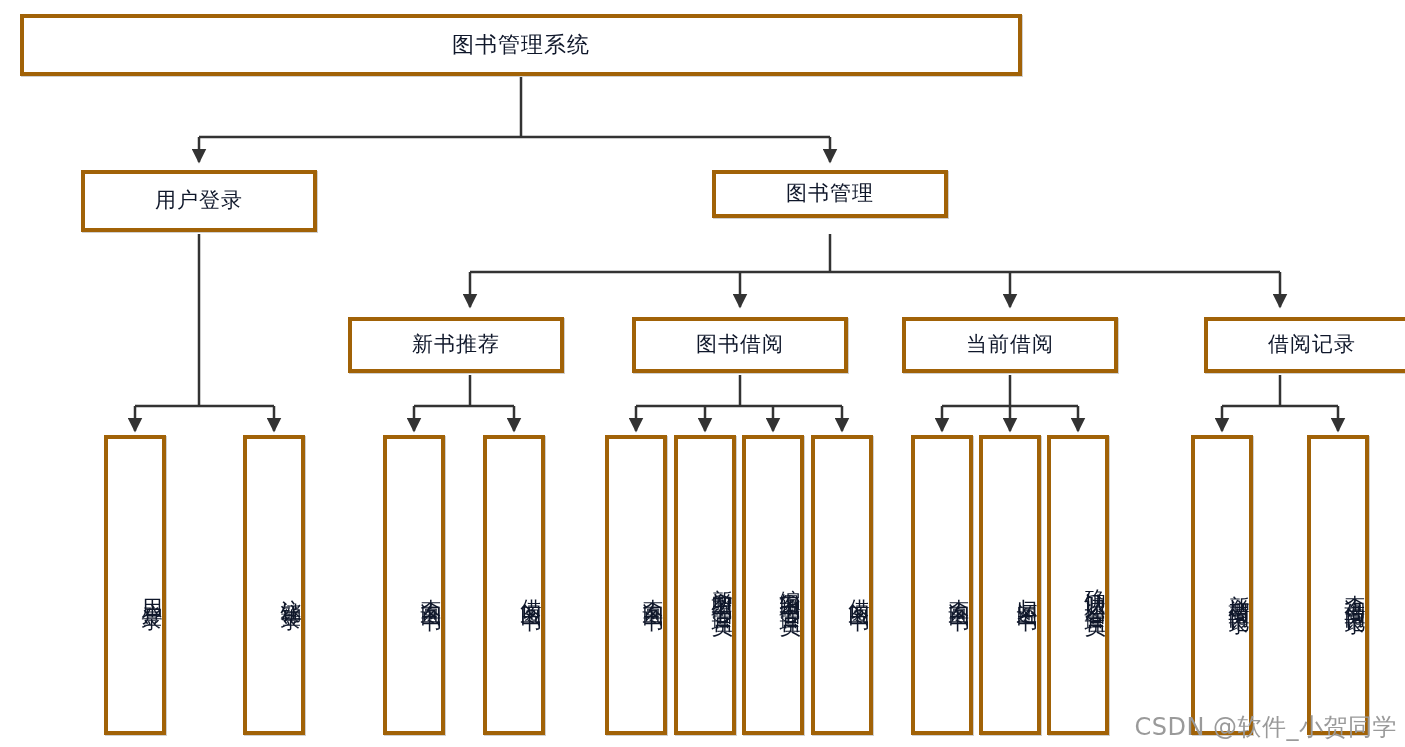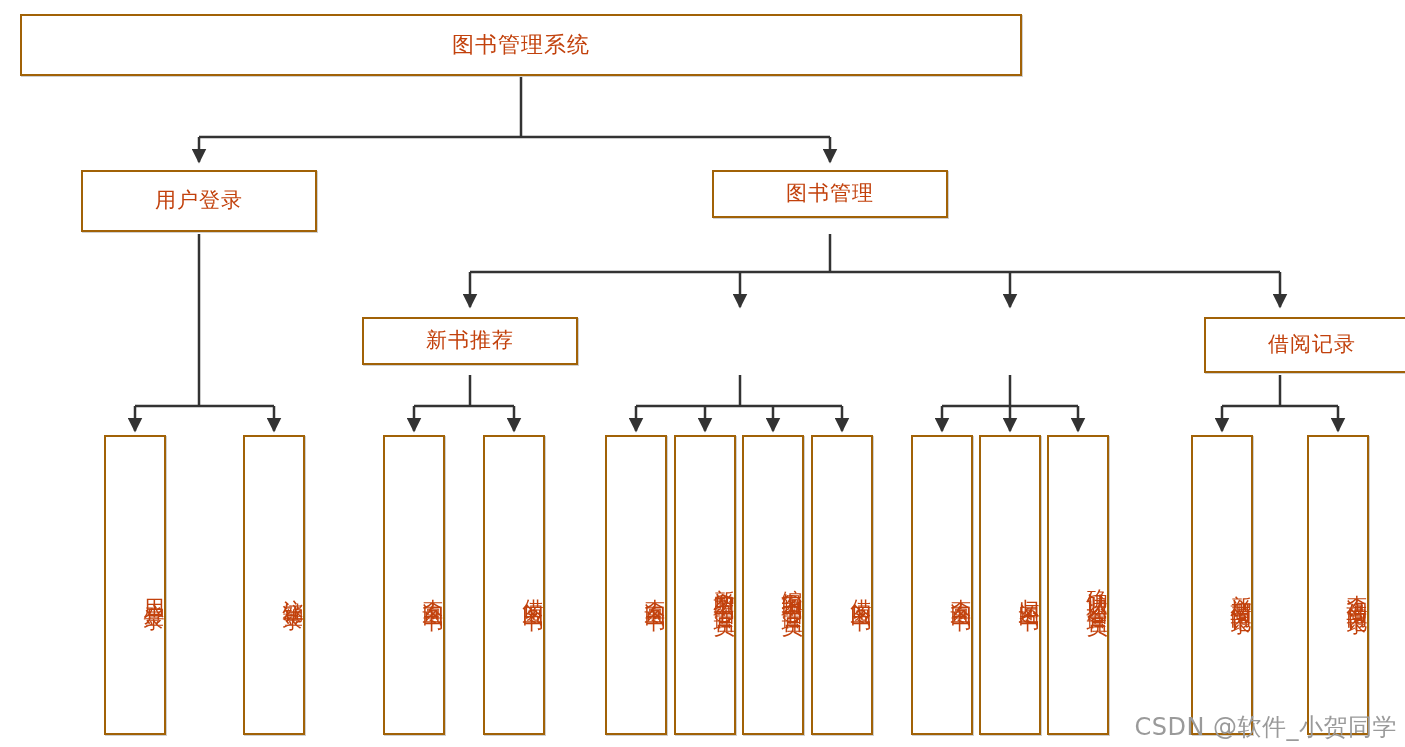--- a/index.html
+++ b/index.html
@@ -22,26 +22,26 @@
     left: 0;
     top: 0;
     width: 1405px;
     height: 747px;
     pointer-events: none;
   }
   .node {
     position: absolute;
     box-sizing: border-box;
     background: #ffffff;
-    border: 2px solid #a16207;
+    border: 4px solid #a16207;
     box-shadow: 1px 1px 0 0 rgba(120,120,120,0.35);
     display: flex;
     align-items: center;
     justify-content: center;
-    color: #c2410c;
+    color: #0f172a;
   }
   .node.horiz {
     font-size: 21px;
     letter-spacing: 1px;
     line-height: 1.2;
     white-space: nowrap;
   }
   .node.root {
     font-size: 22px;
   }
@@ -129,22 +129,28 @@
     <span>图书管理系统</span>
   </div>
 
   <div class="node horiz" style="left:81px; top:170px; width:236px; height:62px;">
     <span>用户登录</span>
   </div>
   <div class="node horiz" style="left:712px; top:170px; width:236px; height:48px;">
     <span>图书管理</span>
   </div>
 
-  <div class="node horiz" style="left:362px; top:317px; width:216px; height:48px;">
+  <div class="node horiz" style="left:348px; top:317px; width:216px; height:56px;">
     <span>新书推荐</span>
+  </div>
+  <div class="node horiz" style="left:632px; top:317px; width:216px; height:56px;">
+    <span>图书借阅</span>
+  </div>
+  <div class="node horiz" style="left:902px; top:317px; width:216px; height:56px;">
+    <span>当前借阅</span>
   </div>
   <div class="node horiz" style="left:1172px; top:317px; width:216px; height:56px;margin-left:32px;">
     <span>借阅记录</span>
   </div>
 
   <div class="node vert" style="left:104px; top:435px; width:62px; height:300px;">
     <span>用户登录</span>
   </div>
   <div class="node vert" style="left:243px; top:435px; width:62px; height:300px;">
     <span>注销登录</span>

